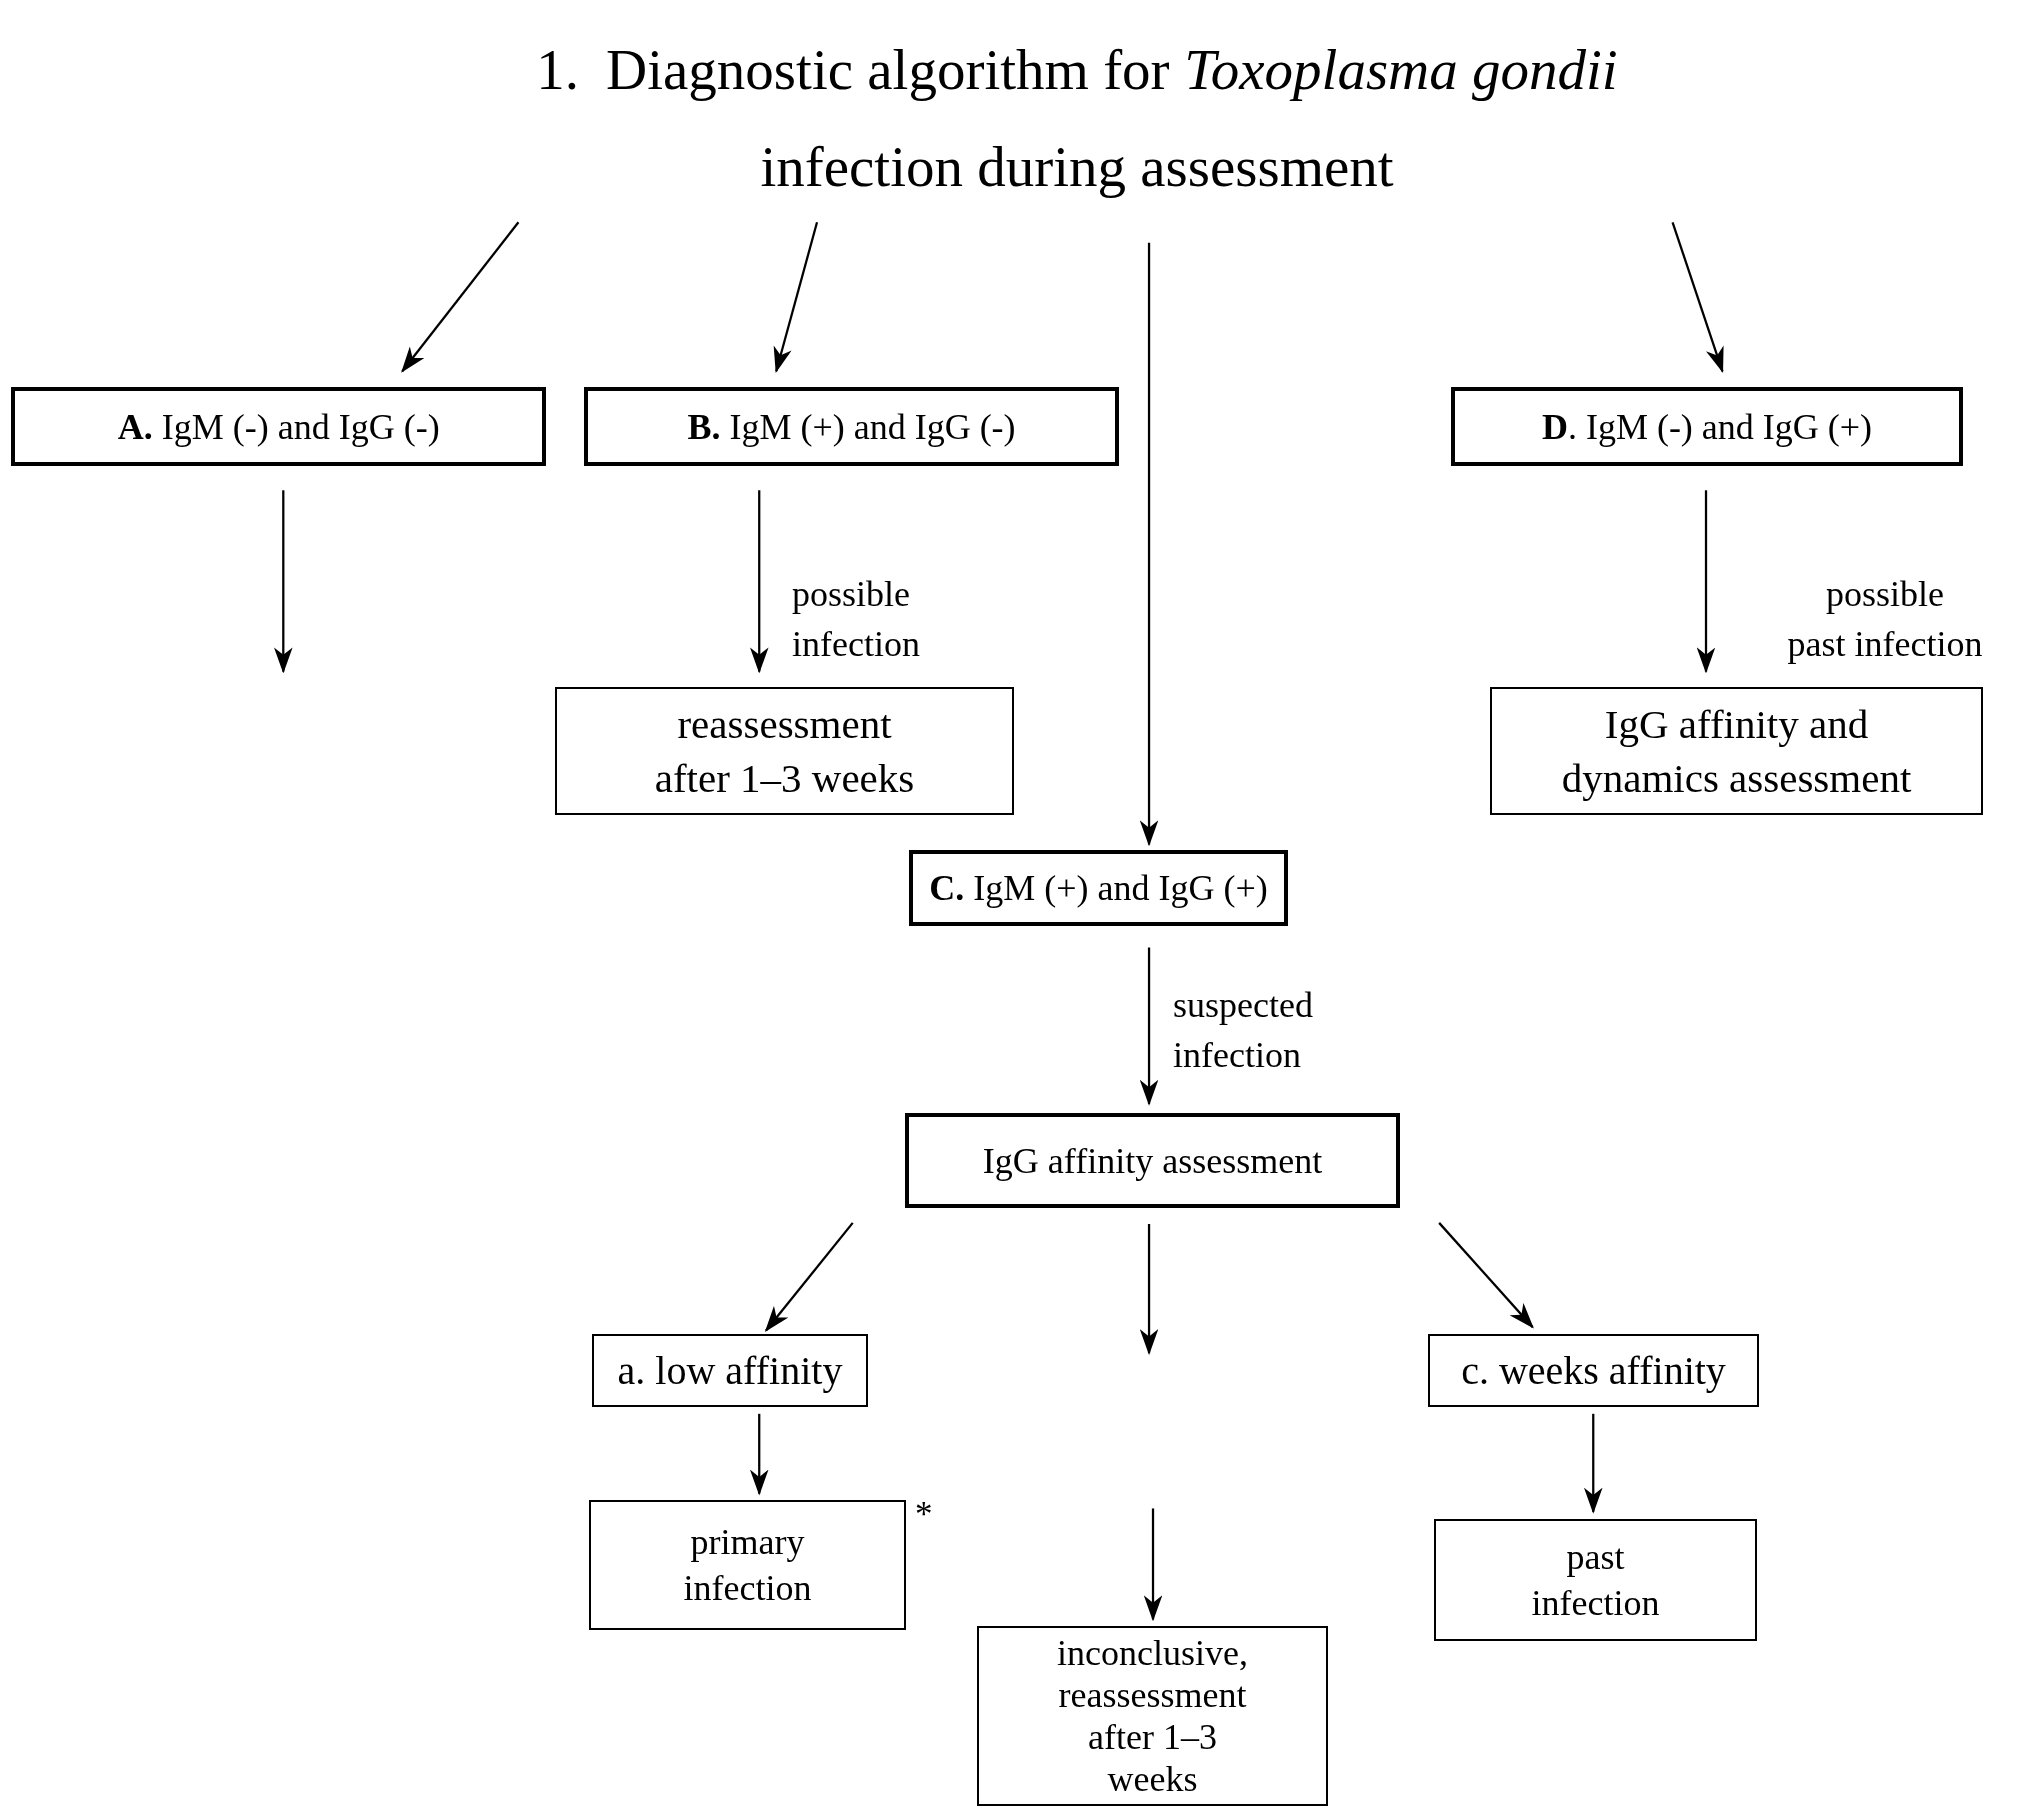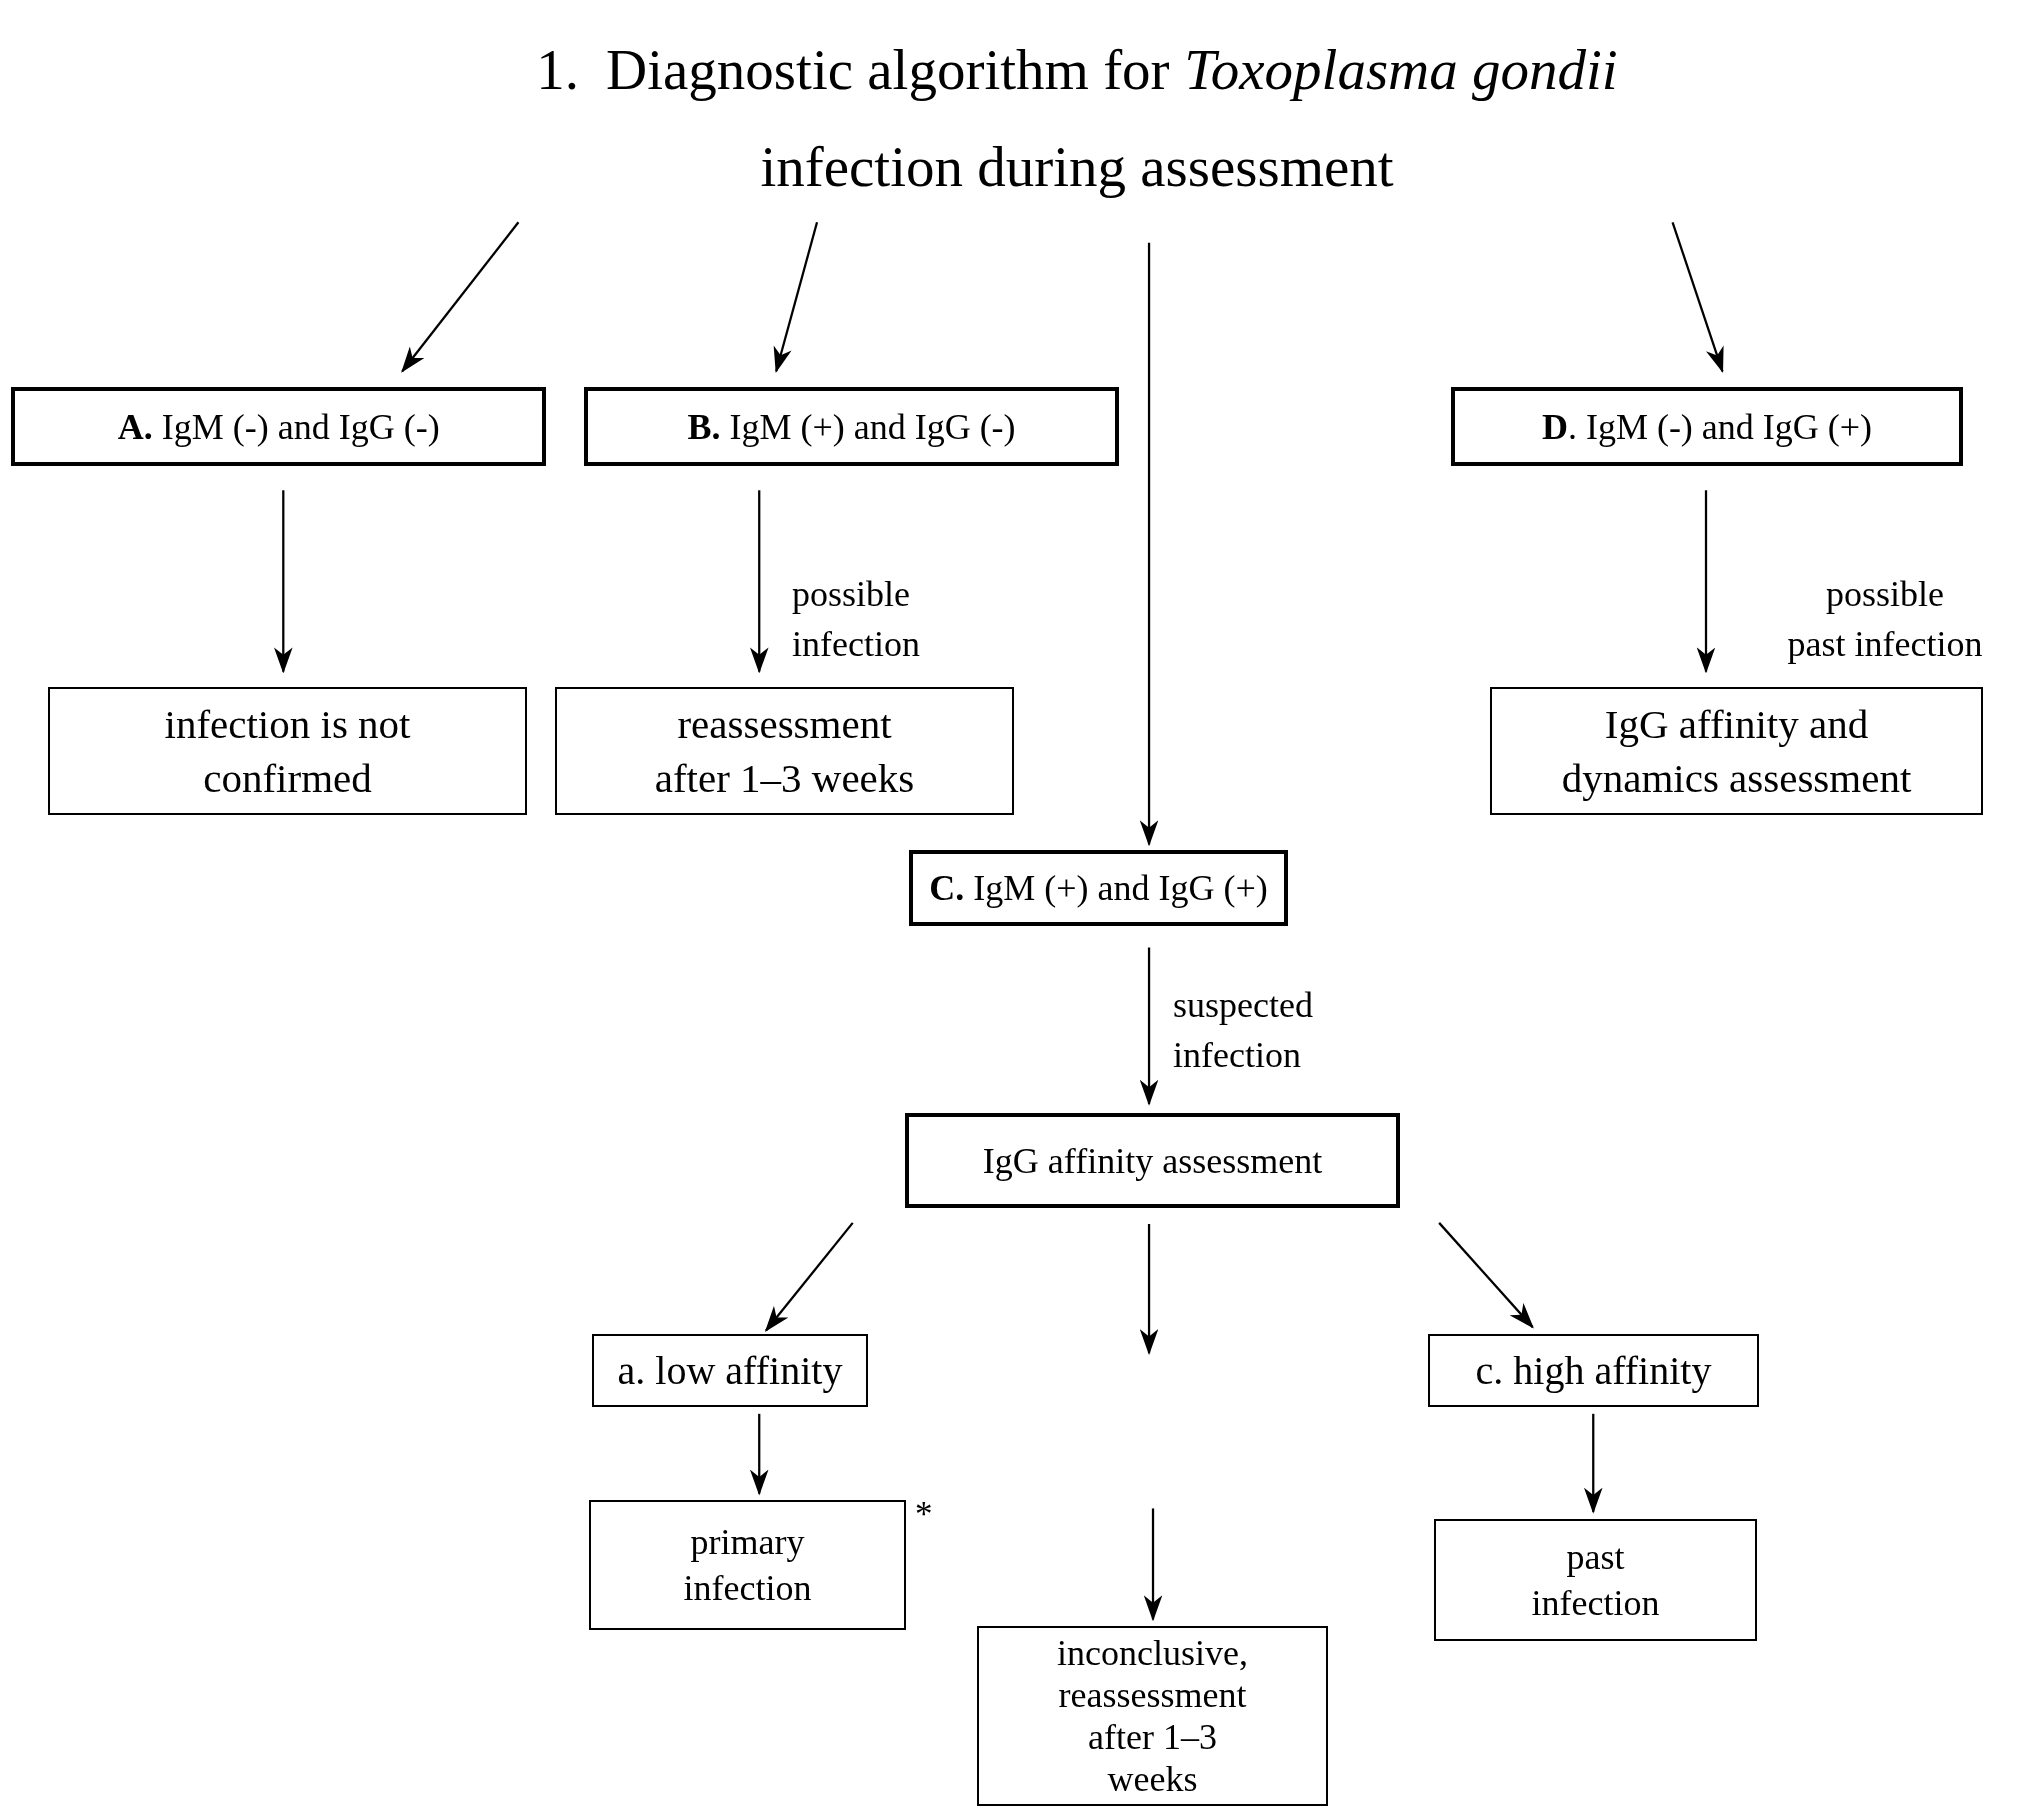--- a/index.html
+++ b/index.html
@@ -109,26 +109,20 @@
   <div class="flowlabel" style="left:792px; top:569px;">
     <span class="line">possible</span>
     <span class="line">infection</span>
   </div>
 
   <div class="flowlabel centered" style="left:1745px; top:569px; width:280px;">
     <span class="line">possible</span>
     <span class="line">past infection</span>
   </div>
 
-  <div class="node row2" style="left:48px; top:687px; width:479px; height:128px;">
-    <span>
-      <span class="line">infection is not</span>
-      <span class="line">confirmed</span>
-    </span>
-  </div>
 
   <div class="node row2" style="left:555px; top:687px; width:459px; height:128px;">
     <span>
       <span class="line">reassessment</span>
       <span class="line">after 1–3 weeks</span>
     </span>
   </div>
 
   <div class="node row2" style="left:1490px; top:687px; width:493px; height:128px;">
     <span>
@@ -149,21 +143,21 @@
   <div class="node font-lg" style="left:905px; top:1113px; width:495px; height:95px;">
     <span>IgG affinity assessment</span>
   </div>
 
   <div class="node abc" style="left:592px; top:1334px; width:276px; height:73px;">
     <span>a. low affinity</span>
   </div>
 
 
   <div class="node abc" style="left:1428px; top:1334px; width:331px; height:73px;">
-    <span>c. high affinity</span>
+    <span>c. weeks affinity</span>
   </div>
 
   <div class="node leaf" style="left:589px; top:1500px; width:317px; height:130px;">
     <span>
       <span class="line">primary</span>
       <span class="line">infection</span>
     </span>
   </div>
   <div class="footnote-star" style="left:915px; top:1495px;">*</div>
 

